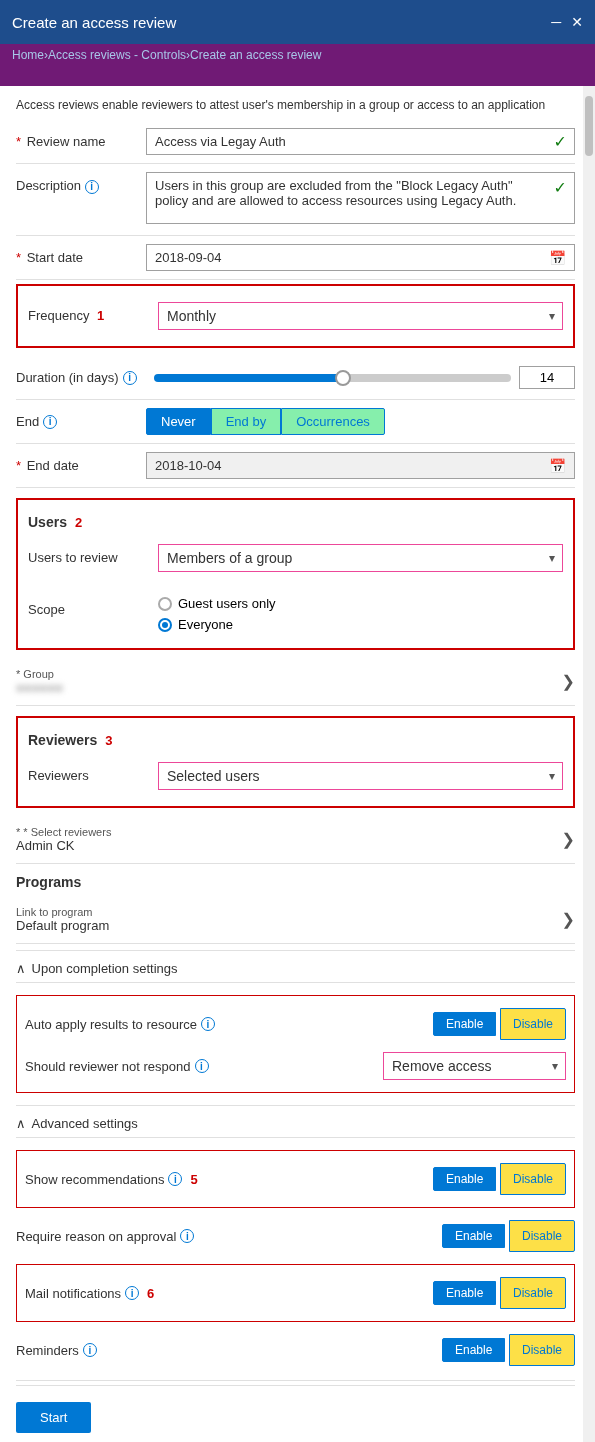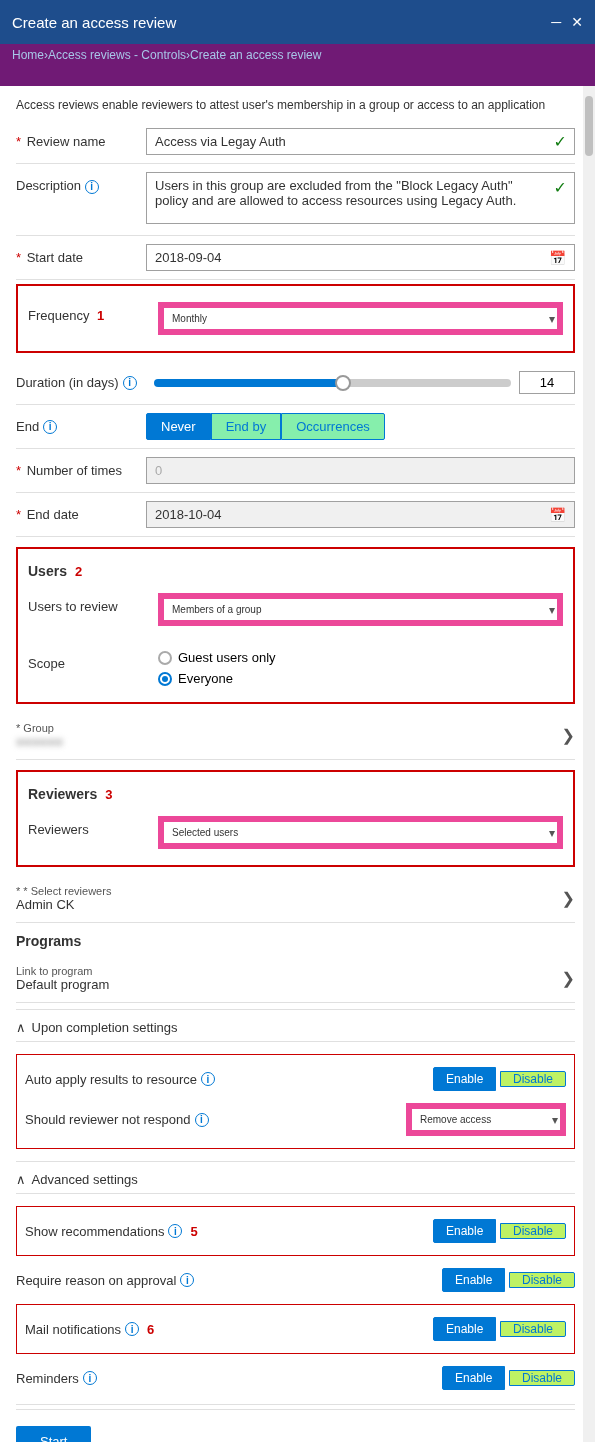--- a/index.html
+++ b/index.html
@@ -126,23 +126,23 @@
       color: #107c10;
       font-size: 16px;
     }
     .select-wrap {
       position: relative;
       display: flex;
       align-items: center;
     }
     .select-wrap select {
       width: 100%;
-      border: 6px solid #ec4899;
+      border: 1px solid #ec4899;
       padding: 5px 28px 5px 8px;
-      font-size: 10px;
+      font-size: 14px;
       color: #333;
       outline: none;
       appearance: none;
       background: #fff;
     }
     .select-arrow {
       position: absolute;
       right: 8px;
       pointer-events: none;
       color: #555;
@@ -314,25 +314,25 @@
     .btn-enable {
       padding: 4px 12px;
       border: 1px solid #0078d4;
       font-size: 12px;
       cursor: pointer;
       background: #0078d4;
       color: #fff;
       border-radius: 2px 0 0 2px;
     }
     .btn-disable {
-      padding: 0 12px;
+      padding: 8px 12px;
       border: 1px solid #0078d4;
       font-size: 12px;
       cursor: pointer;
-      background: #bef264;
+      background: #fde047;
       color: #0078d4;
       border-radius: 0 2px 2px 0;
     }
     .info-icon {
       display: inline-flex;
       align-items: center;
       justify-content: center;
       width: 14px;
       height: 14px;
       border-radius: 50%;
@@ -518,29 +518,20 @@
           <span>End</span>
           <span class="info-icon">i</span>
         </div>
         <div class="btn-group">
           <button class="btn-toggle active">Never</button>
           <button class="btn-toggle">End by</button>
           <button class="btn-toggle">Occurrences</button>
         </div>
       </div>
 
-      <div class="form-row">
-        <div class="form-label">
-          <span class="required">*</span>
-          <span>Number of times</span>
-        </div>
-        <div class="form-control-wrap">
-          <input type="text" class="text-input disabled-input" value="0" style="">
-        </div>
-      </div>
 
       <div class="form-row">
         <div class="form-label">
           <span class="required">*</span>
           <span>End date</span>
         </div>
         <div class="form-control-wrap">
           <div class="input-with-icon">
             <input type="text" class="text-input disabled-input" value="2018-10-04" style="padding-right: 30px;">
             <span style="position:absolute;right:8px;color:#aaa;font-size:14px;">📅</span>

